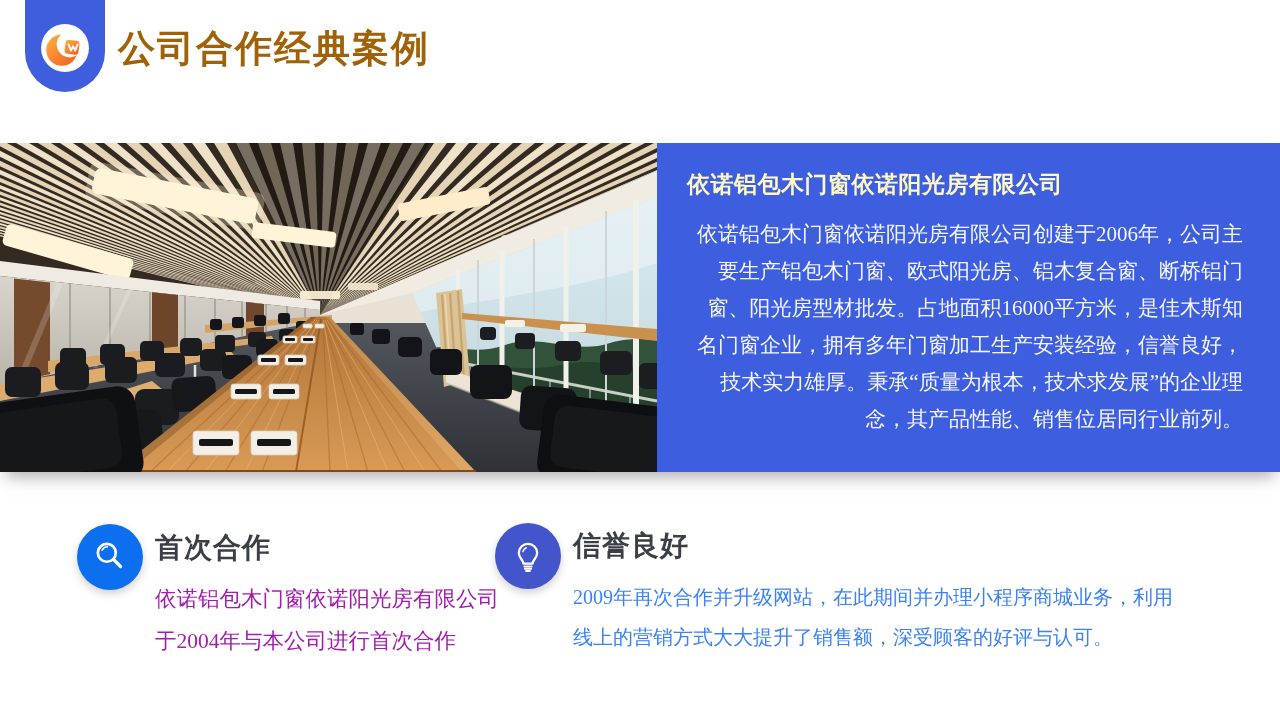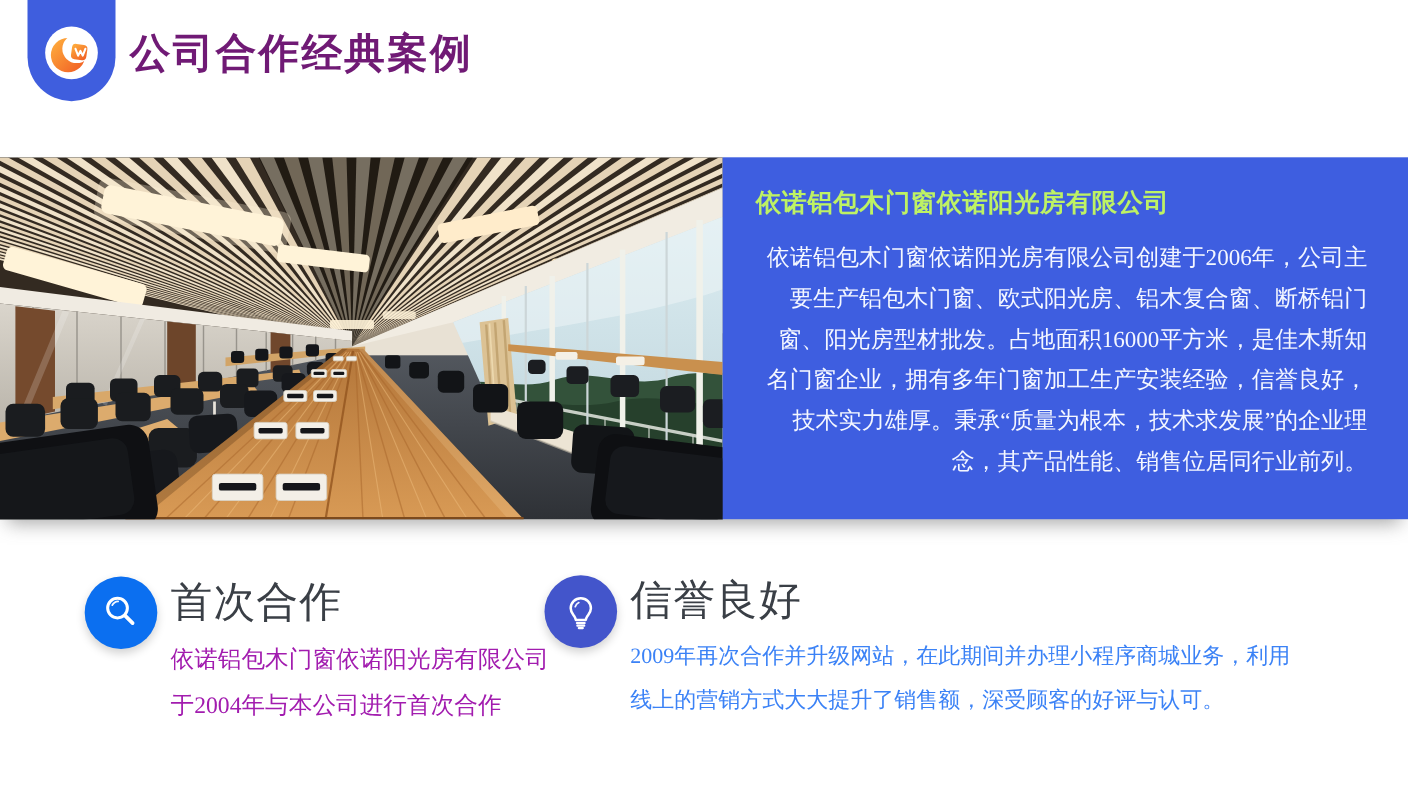--- a/index.html
+++ b/index.html
@@ -11,56 +11,56 @@
 
   
   .logo-badge{
     position:absolute;left:25px;top:0;width:80px;height:92px;
     background:#3f5ede;border-radius:0 0 40px 40px;
     display:flex;align-items:center;justify-content:center;
   }
   .logo-badge svg{width:50px;height:50px;margin-top:4px;}
   .slide-title{
     position:absolute;left:118px;top:24px;margin:0;
-    font-size:37px;font-weight:900;letter-spacing:2px;color:#701a75;
+    font-size:37px;font-weight:900;letter-spacing:2px;color:#a16207;
   }
 
   
   .main-block{
     position:absolute;left:0;top:143px;width:1280px;height:329px;display:flex;
     box-shadow:0 10px 16px -6px rgba(95,95,95,.55);
   }
   .office-photo{width:657px;height:329px;flex:0 0 auto;background:#3c4046;}
   .office-photo svg{display:block;width:657px;height:329px;}
   .case-panel{
     flex:1;background:#3e5ee0;color:#ffffff;box-sizing:border-box;
     padding:26px 36px 0 30px;
   }
   .case-panel h2{
-    margin:0 0 16px 0;font-size:23px;font-weight:bold;letter-spacing:.5px;color:#bef264;
+    margin:0 0 16px 0;font-size:23px;font-weight:bold;letter-spacing:.5px;color:#fef9c3;
   }
   .case-panel p{
     margin:0;width:556px;font-size:21px;line-height:37px;color:#f4f7ff;
     text-align:right;
   }
 
   
   .feature-icon{
     position:absolute;width:66px;height:66px;border-radius:50%;
     display:flex;align-items:center;justify-content:center;
     box-shadow:0 4px 9px rgba(0,0,0,.18);
   }
   .feature-icon svg{width:38px;height:38px;}
   .icon-first{left:77px;top:524px;background:#0b6ff0;}
   .icon-upgrade{left:495px;top:523px;background:#4355cb;}
   .feature-text{position:absolute;}
   .text-first{left:155px;top:531px;width:345px;}
   .text-upgrade{left:573px;top:529px;width:606px;}
   .feature-text h3{
-    margin:0;font-size:38px;line-height:34px;font-weight:400;color:#3a3f46;letter-spacing:1px;
+    margin:0;font-size:28px;line-height:34px;font-weight:700;color:#3a3f46;letter-spacing:1px;
   }
   .text-first p{
     margin:13px 0 0 0;font-size:21.5px;line-height:42px;color:#a21caf;
   }
   .text-upgrade p{
     margin:14px 0 0 0;font-size:20px;line-height:40px;color:#3b82f6;
   }
 </style>
 </head>
 <body>

